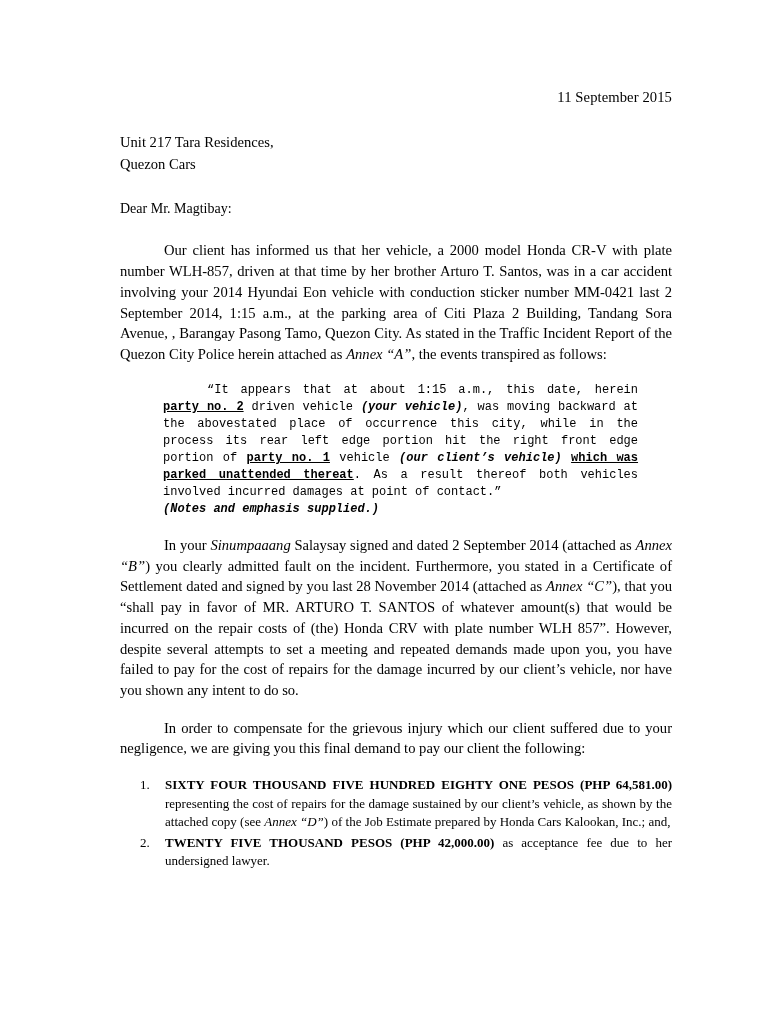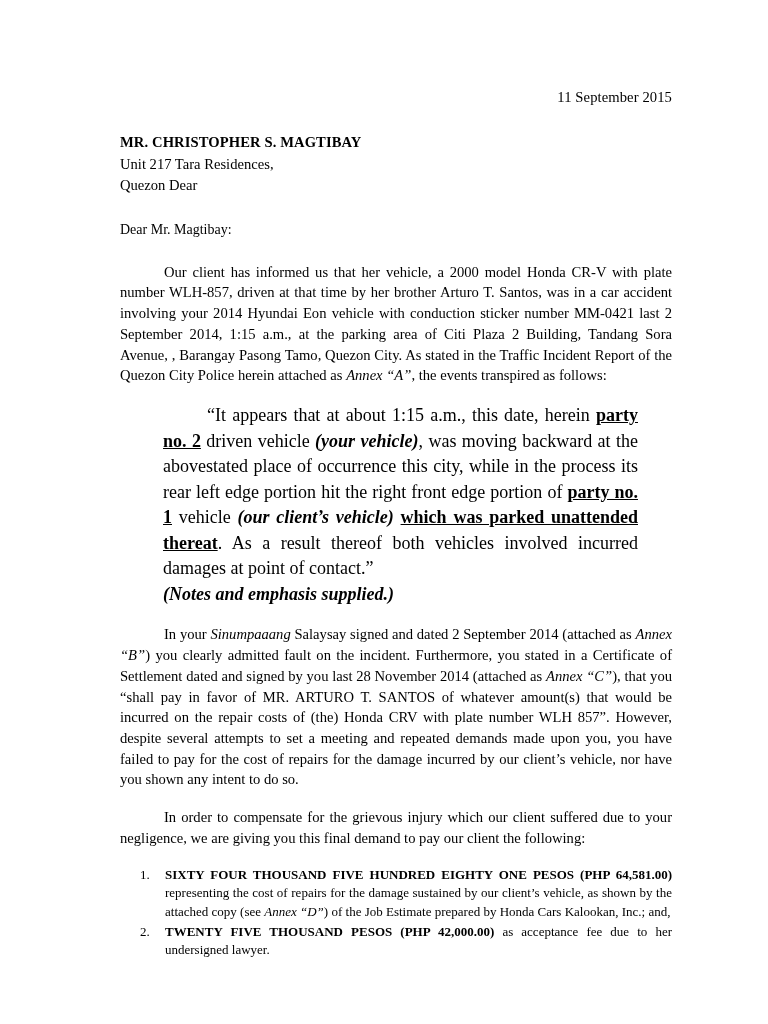--- a/index.html
+++ b/index.html
@@ -59,26 +59,27 @@
     text-indent: 44px;
     hyphens: none;
   }
   .quote-block {
     margin: 0 0 17px 0;
     padding: 0;
     width: 475px;
     margin-left: 43px;
   }
   .quote-block p {
-    font-size: 18px;
+    font-size: 12px;
     line-height: 1.42;
     text-align: justify;
     text-justify: inter-word;
     margin: 0;
     text-indent: 44px;
+    font-family: Liberation Mono, monospace;
   }
   .quote-block p.tail {
     text-indent: 0;
   }
   b, strong { font-weight: bold; }
   i, em { font-style: italic; }
   u { text-decoration: underline; }
   .bi { font-weight: bold; font-style: italic; }
   ol.demands {
     margin: 0;
@@ -109,23 +110,22 @@
 </style>
 </head>
 <body>
 
 <div class="page">
   <div class="content">
 
     <div class="date-line">11 September 2015</div>
 
     <div class="addressee-block">
-      <span class="addressee-name addressee-line">MR. CHRISTOPHER S. MAGTIBAY</span>
       <span class="addressee-line">Unit 217 Tara Residences,</span>
-      <span class="addressee-line">Quezon Dear</span>
+      <span class="addressee-line">Quezon Cars</span>
     </div>
 
     <div class="salutation">Dear Mr. Magtibay:</div>
 
 
     <p class="body-par"><span>Our client has informed us that her vehicle, a 2000 model Honda CR-V with plate number WLH-857, driven at that time by her brother Arturo T. Santos, was in a car accident involving your 2014 Hyundai Eon vehicle with conduction sticker number MM-0421 last 2 September 2014, 1:15 a.m., at the parking area of Citi Plaza 2 Building,  Tandang Sora Avenue, , Barangay Pasong Tamo, Quezon City. As stated in the Traffic Incident Report of the Quezon City Police herein attached as </span><i>Annex “A”</i><span>, the events transpired as follows:</span></p>
 
     <div class="quote-block">
       <p><span>“It appears that at about 1:15 a.m., this date, herein </span><b><u>party no. 2</u></b><span> driven vehicle </span><span class="bi">(your vehicle)</span><span>, was moving backward at the abovestated place of occurrence this city, while in the process its rear left edge portion hit the right front edge portion of </span><b><u>party no. 1</u></b><span> vehicle </span><span class="bi">(our client’s vehicle)</span><span> </span><b><u>which was parked unattended thereat</u></b><span>. As a result thereof both vehicles involved incurred damages at point of contact.”</span></p>
       <p class="tail"><span class="bi">(Notes and emphasis supplied.)</span></p>

